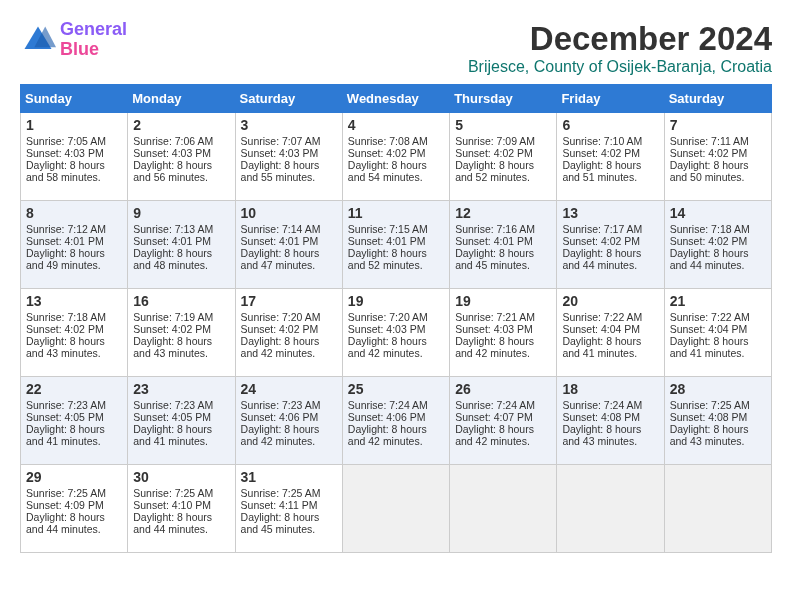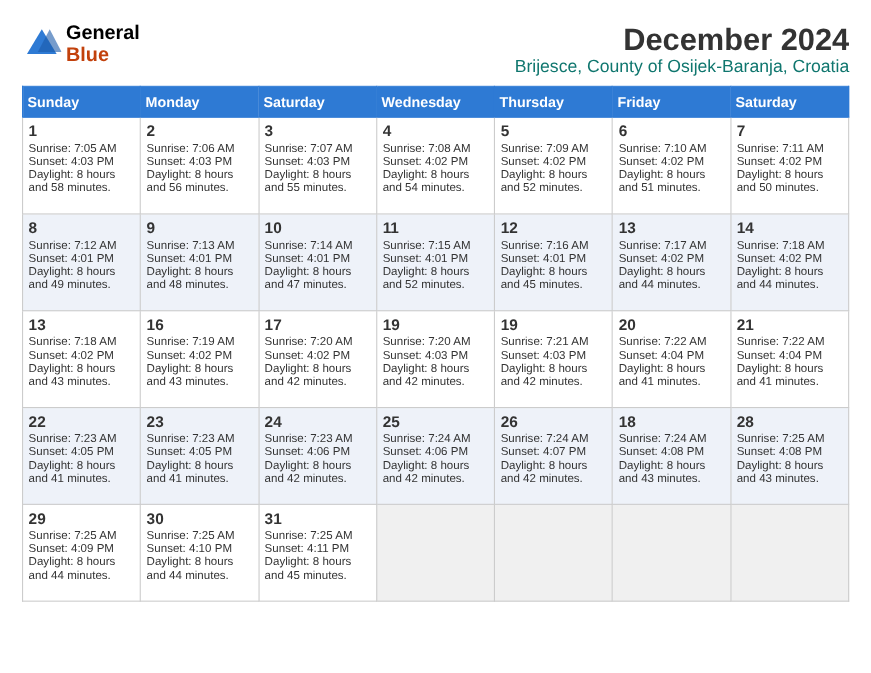--- a/index.html
+++ b/index.html
@@ -22,36 +22,36 @@
       gap: 4px;
     }
     .logo-text {
       display: flex;
       flex-direction: column;
       line-height: 1.1;
     }
     .logo-general {
       font-size: 18px;
       font-weight: bold;
-      color: #000000;
+      color: #8b5cf6;
     }
     .logo-blue {
       font-size: 18px;
       font-weight: bold;
-      color: #c2410c;
+      color: #ec4899;
     }
     .logo-icon {
       width: 36px;
       height: 36px;
     }
     .title-area {
       text-align: right;
     }
     .month-title {
-      font-size: 28px;
+      font-size: 33px;
       font-weight: bold;
       color: #333;
     }
     .subtitle {
       font-size: 16px;
       color: #0f766e;
     }
     table {
       width: 100%;
       border-collapse: collapse;

